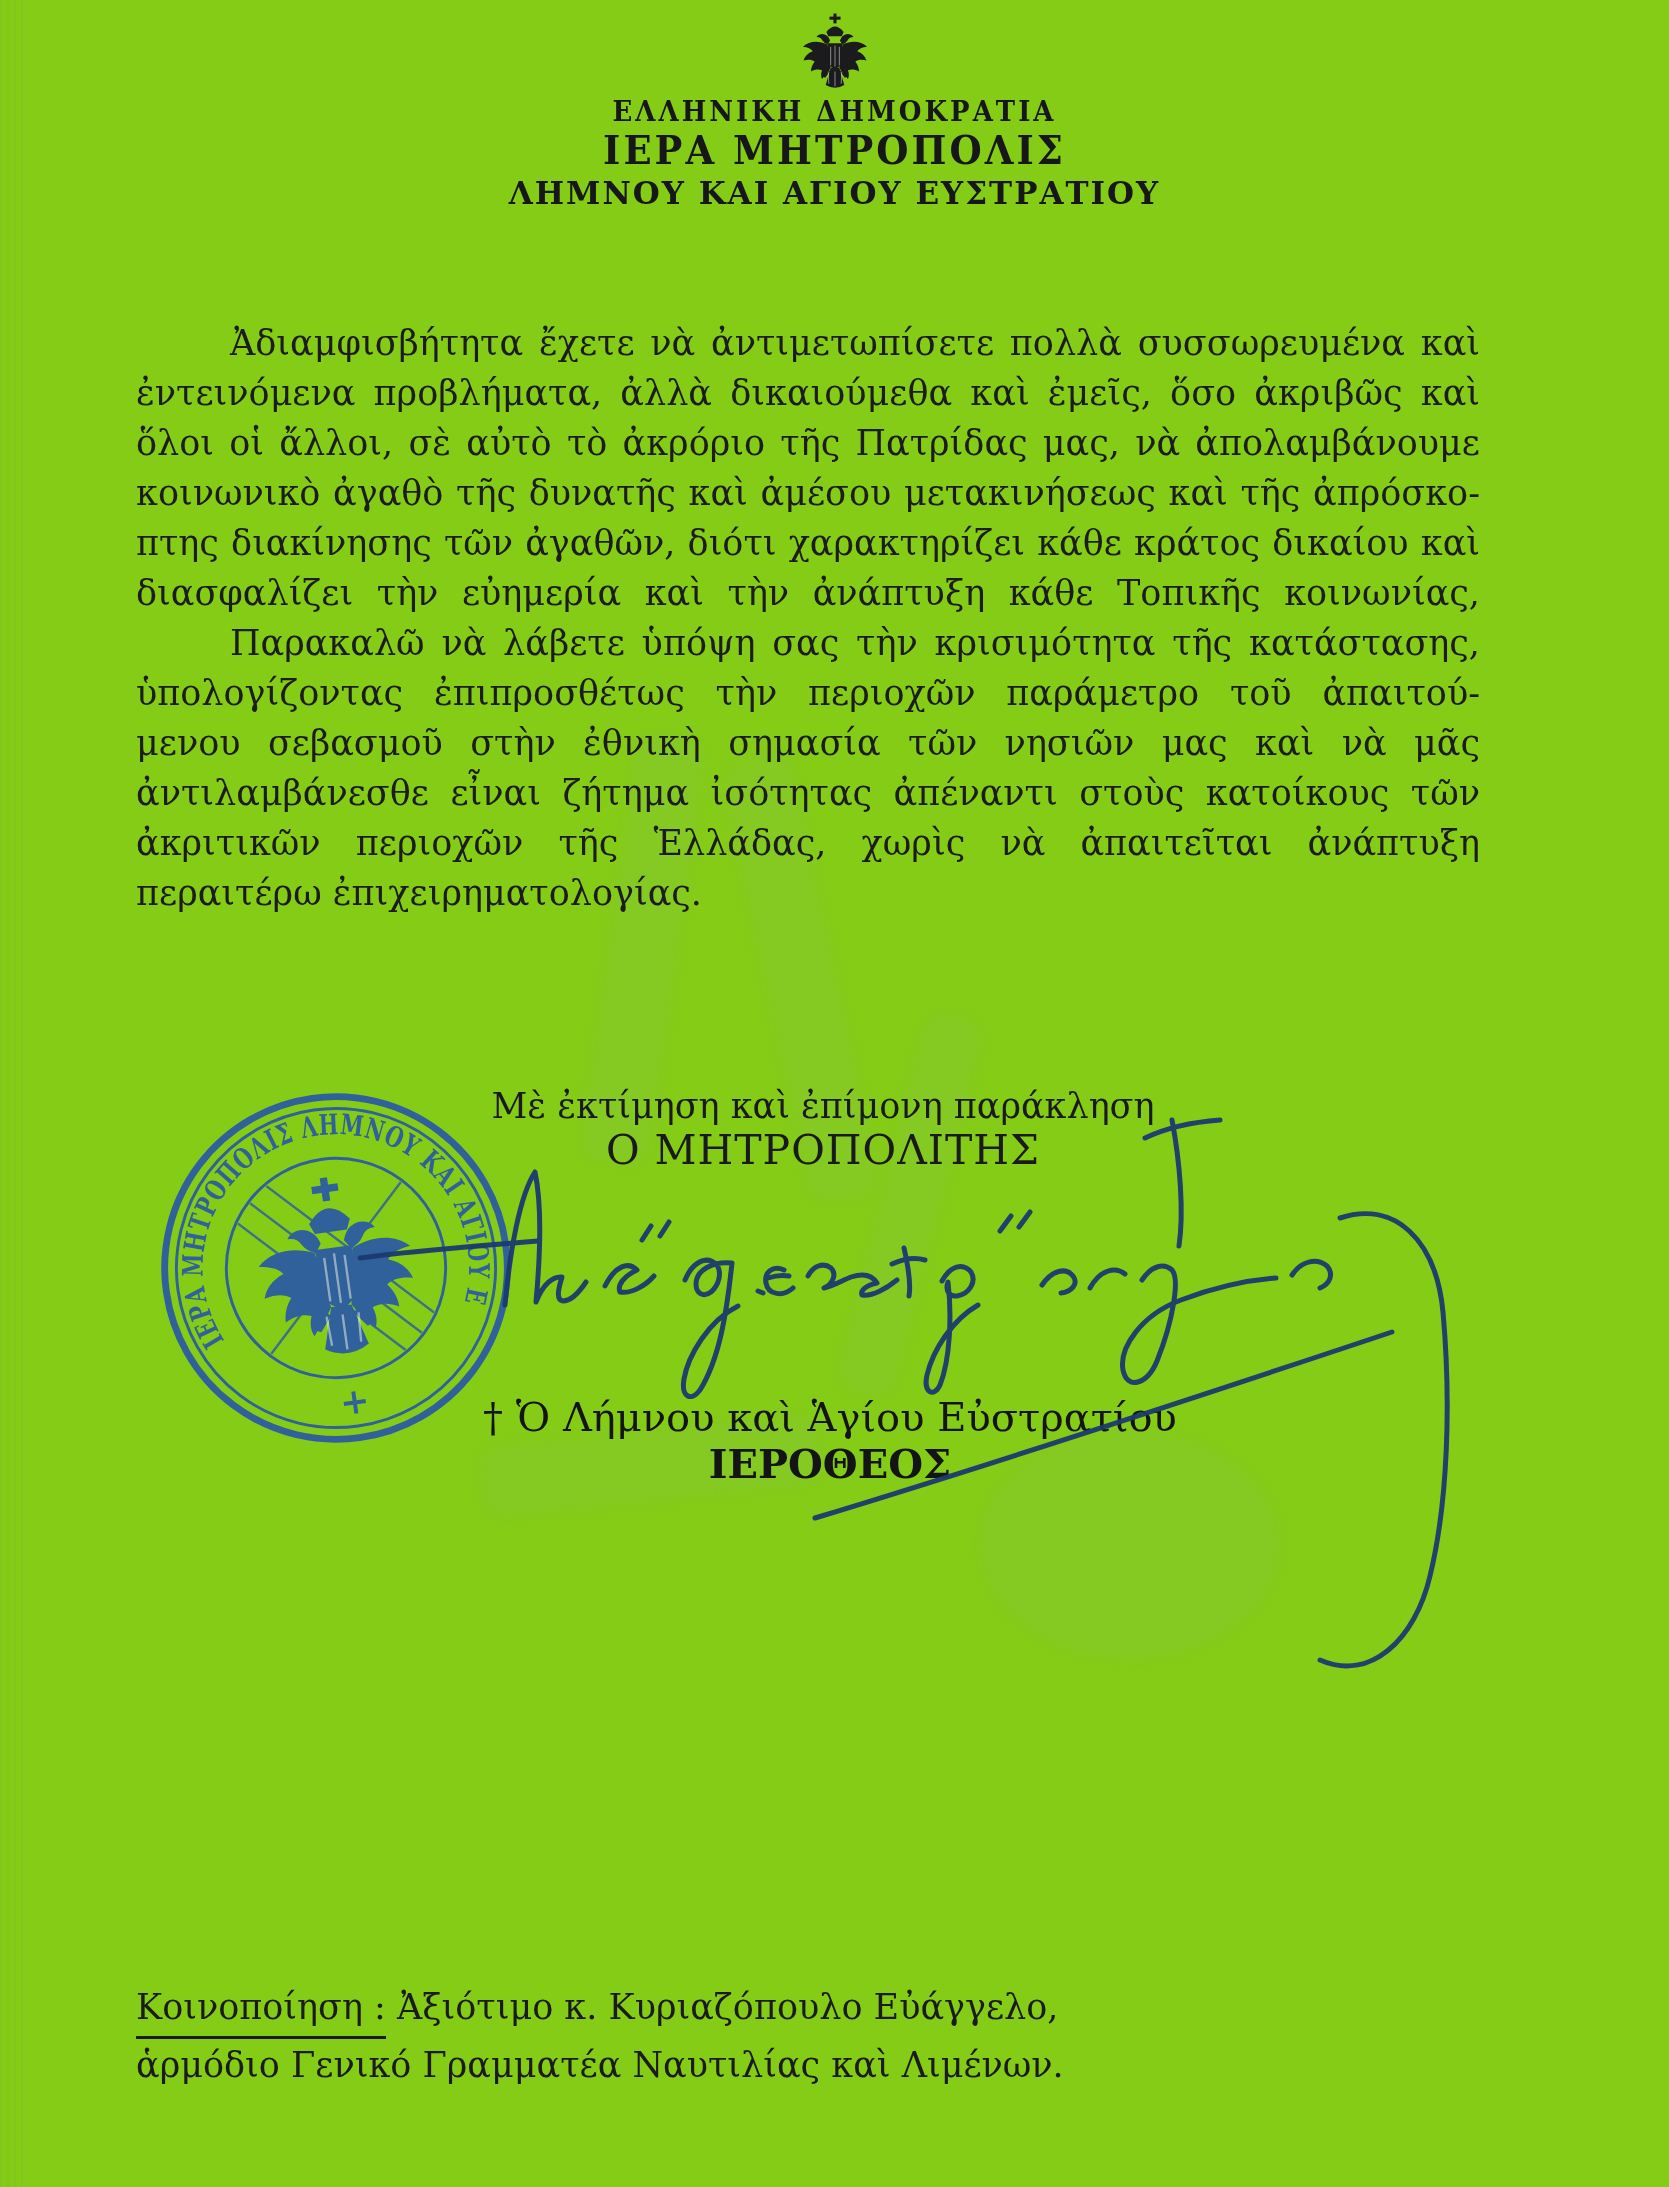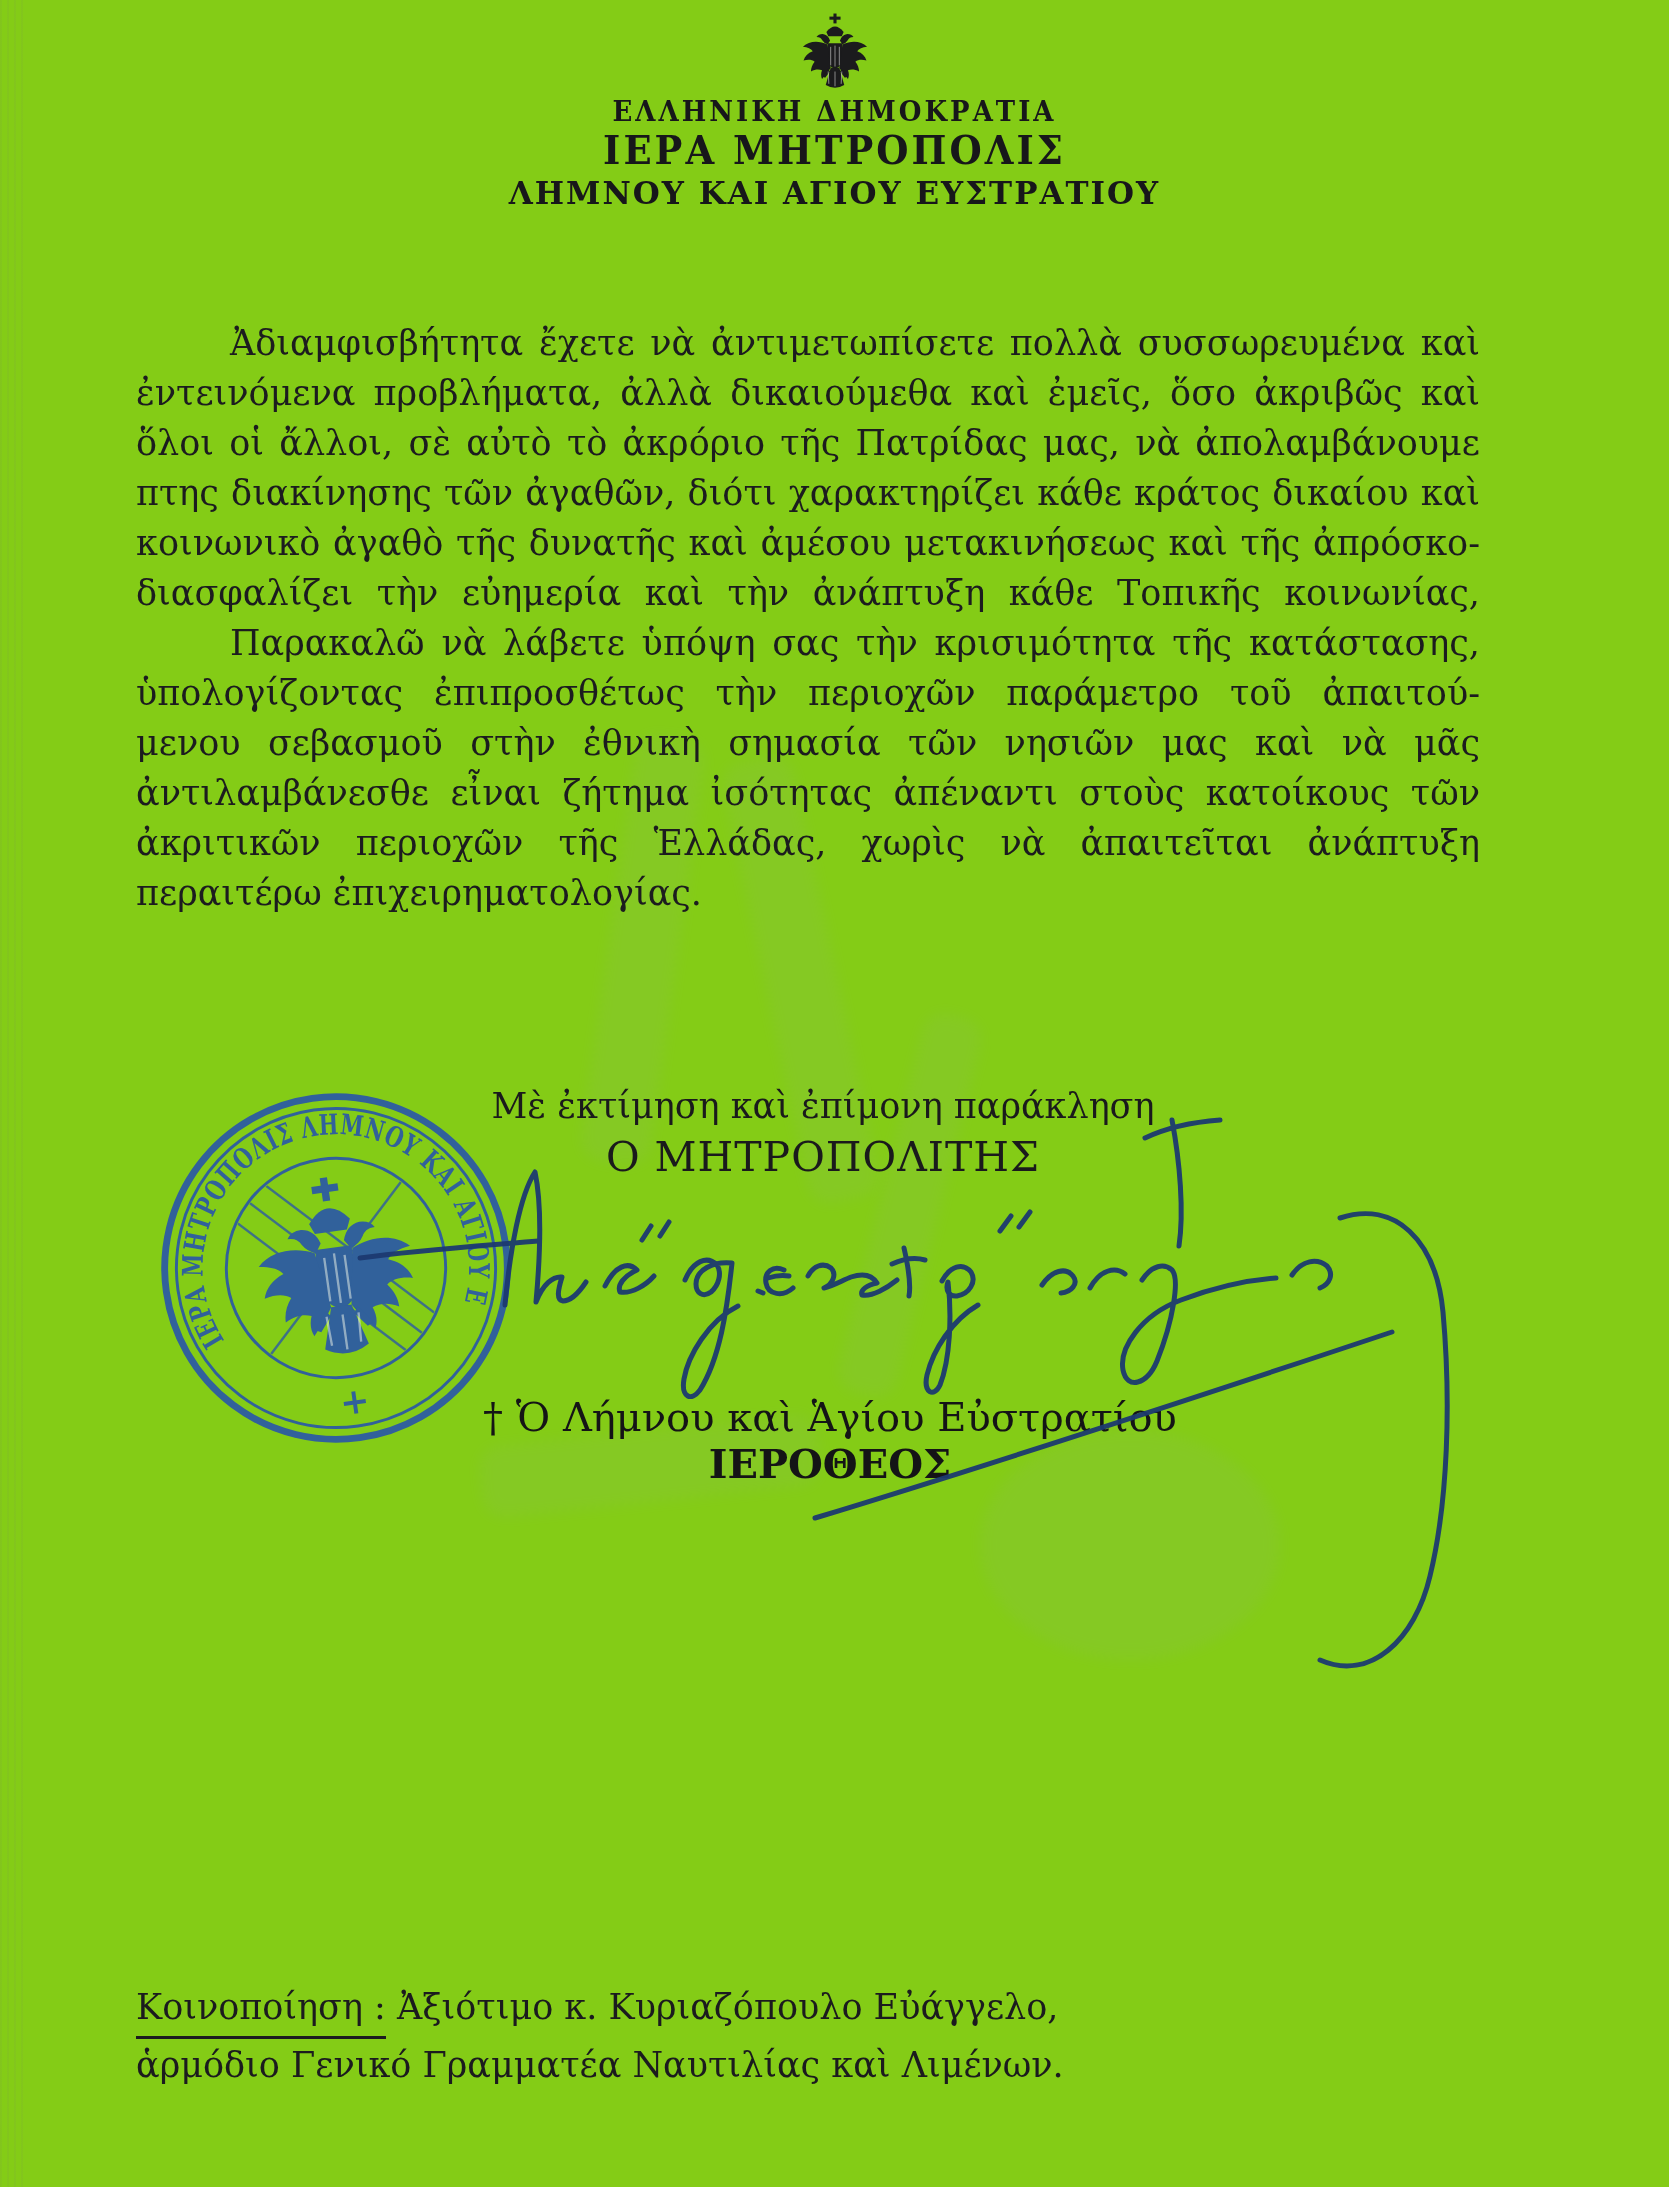--- a/index.html
+++ b/index.html
@@ -23,21 +23,21 @@
   .letter{position:absolute;left:136px;top:318px;width:1344px;}
   .line{
     height:50px;line-height:50px;font-size:35px;overflow:hidden;
     text-align:justify;text-align-last:justify;color:#1c1c1f;
   }
   .line.first{text-indent:94px;}
   .line.last{text-align:left;text-align-last:left;}
   
   .closing{position:absolute;left:470px;top:1086px;width:706px;text-align:center;}
   .salutation{font-size:35px;}
-  .metro-title{font-size:41px;margin-top:7px;letter-spacing:1px;text-align:center;}
+  .metro-title{font-size:41px;letter-spacing:1px;text-align:center;}
   
   .stamp{position:absolute;left:150px;top:1082px;width:372px;height:372px;transform:rotate(-8deg);opacity:.93;}
   .signature-svg{position:absolute;left:300px;top:1080px;width:1220px;height:660px;pointer-events:none;}
   .sig-name{position:absolute;left:380px;top:1394px;width:900px;text-align:center;font-size:40px;color:#141416;}
   .sig-name b{font-weight:bold;}
   
   .footer{position:absolute;left:136px;top:1978px;font-size:35px;line-height:58px;color:#1b1b1e;}
   .cc-label{border-bottom:3px solid #1c1c1f;padding-bottom:9px;}
   
   .wm{position:absolute;background:#93a7c8;opacity:.07;filter:blur(7px);border-radius:22px;pointer-events:none;}
@@ -91,22 +91,22 @@
     </svg>
     <div class="h-republic">ΕΛΛΗΝΙΚΗ ΔΗΜΟΚΡΑΤΙΑ</div>
     <div class="h-metropolis">ΙΕΡΑ ΜΗΤΡΟΠΟΛΙΣ</div>
     <div class="h-see">ΛΗΜΝΟΥ ΚΑΙ ΑΓΙΟΥ ΕΥΣΤΡΑΤΙΟΥ</div>
   </div>
 
   <div class="letter">
     <div class="line first">Ἀδιαμφισβήτητα ἔχετε νὰ ἀντιμετωπίσετε πολλὰ συσσωρευμένα καὶ</div>
     <div class="line">ἐντεινόμενα προβλήματα, ἀλλὰ δικαιούμεθα καὶ ἐμεῖς, ὅσο ἀκριβῶς καὶ</div>
     <div class="line">ὅλοι οἱ ἄλλοι, σὲ αὐτὸ τὸ ἀκρόριο τῆς Πατρίδας μας, νὰ ἀπολαμβάνουμε τὸ</div>
+    <div class="line">κοινωνικὸ ἀγαθὸ τῆς δυνατῆς καὶ ἀμέσου μετακινήσεως καὶ τῆς ἀπρόσκο-</div>
     <div class="line">πτης διακίνησης τῶν ἀγαθῶν, διότι χαρακτηρίζει κάθε κράτος δικαίου καὶ</div>
-    <div class="line">κοινωνικὸ ἀγαθὸ τῆς δυνατῆς καὶ ἀμέσου μετακινήσεως καὶ τῆς ἀπρόσκο-</div>
     <div class="line">διασφαλίζει τὴν εὐημερία καὶ τὴν ἀνάπτυξη κάθε Τοπικῆς κοινωνίας,</div>
     <div class="line first">Παρακαλῶ νὰ λάβετε ὑπόψη σας τὴν κρισιμότητα τῆς κατάστασης,</div>
     <div class="line">ὑπολογίζοντας ἐπιπροσθέτως τὴν περιοχῶν παράμετρο τοῦ ἀπαιτού-</div>
     <div class="line">μενου σεβασμοῦ στὴν ἐθνικὴ σημασία τῶν νησιῶν μας καὶ νὰ μᾶς</div>
     <div class="line">ἀντιλαμβάνεσθε εἶναι ζήτημα ἰσότητας ἀπέναντι στοὺς κατοίκους τῶν</div>
     <div class="line">ἀκριτικῶν περιοχῶν τῆς Ἑλλάδας, χωρὶς νὰ ἀπαιτεῖται ἀνάπτυξη</div>
     <div class="line last">περαιτέρω ἐπιχειρηματολογίας.</div>
   </div>
 
   <div class="closing">

